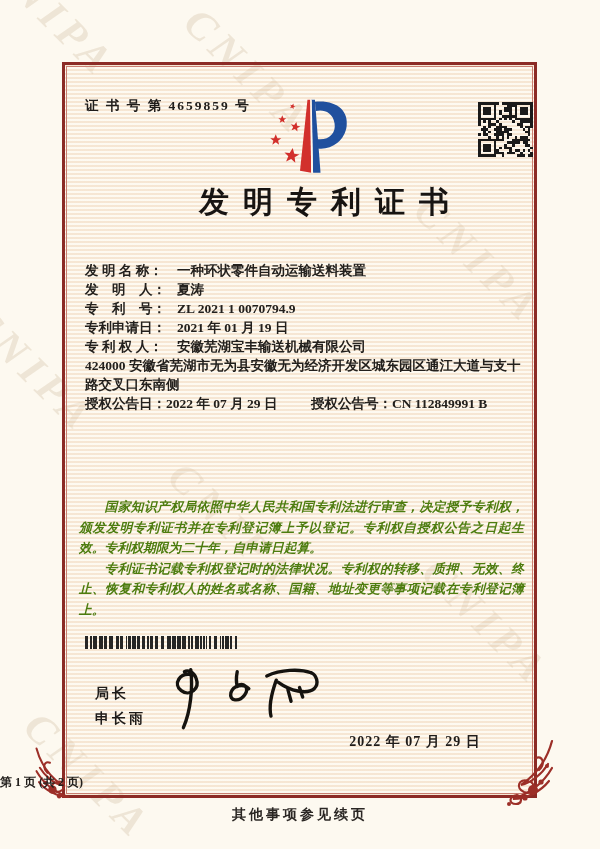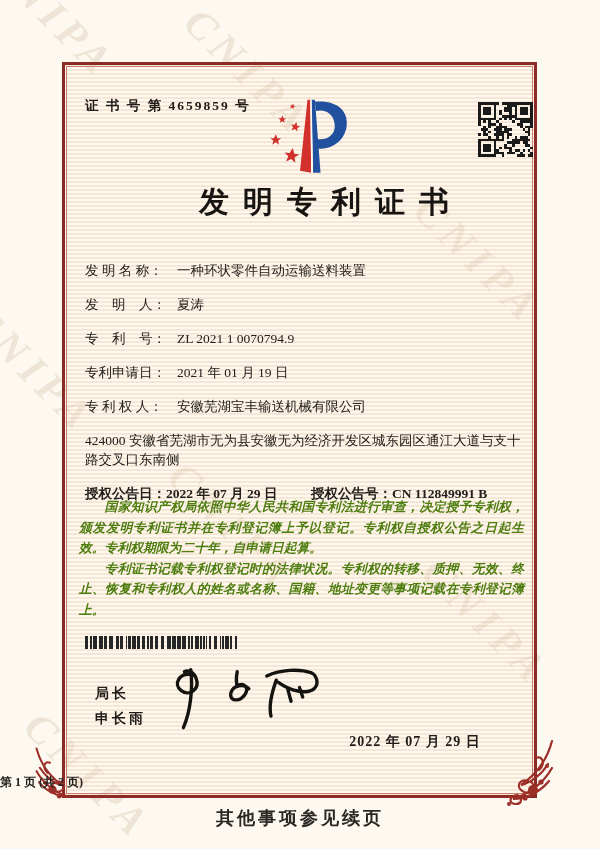--- a/index.html
+++ b/index.html
@@ -37,21 +37,21 @@
   }
   .logo { position:absolute; left:250px; top:98px; width:100px; height:84px; }
   .qr   { position:absolute; left:478px; top:102px; width:55px; height:55px; }
   .title {
     position:absolute; left:0; top:182px; width:100%; text-align:center;
     font-size:30px; font-weight:bold; letter-spacing:14px; text-indent:14px;
     color:#171412;
     padding-left:48px;
   }
   .fields { position:absolute; left:85px; top:261px; width:436px; }
-  .field-row { display:flex; margin-bottom:15px; font-size:13.5px; font-weight:400; line-height:19px; }
+  .field-row { display:flex; font-size:13.5px; font-weight:700; line-height:19px; }
   .field-label { white-space:pre; flex:0 0 auto; min-width:92px; color:#23201d; }
   .field-value { flex:1 1 auto; color:#23201d; }
   .grant-row { display:flex; font-size:13.5px; font-weight:600; line-height:19px; }
   .grant-pair-left { flex:0 0 226px; display:flex;align-items:center; }
   .grant-pair-right { flex:1 1 auto; display:flex; }
   .paras { position:absolute; left:79px; top:497px; width:445px; }
   .paras p {
     font-size:12.8px; line-height:20.5px; text-indent:2em;
     font-style:italic; font-weight:600; color:#4d7c0f; text-align:justify;
   }
@@ -61,21 +61,21 @@
   .issue-date {
     position:absolute; left:340px; top:733px; width:150px; text-align:center;
     font-size:14px; font-weight:600; letter-spacing:1px; color:#1f1c1a;
   }
   .page-no {
     position:absolute; left:0; top:774px; width:100%; text-align:left;
     font-size:12px; font-weight:600; color:#23201d;
   }
   .footer-note {
     position:absolute; left:0; top:806px; width:100%; text-align:center;
-    font-size:18px; font-weight:600; letter-spacing:3px; color:#2b2724;
+    font-size:14px; font-weight:600; letter-spacing:3px; color:#2b2724;
   }
   svg { display:block; }
 </style>
 </head>
 <body>
 
 <div class="sheet">
 
   <div class="wm-layer">
     <span class="wm" style="left:-28px; top:-10px;">CNIPA</span>

